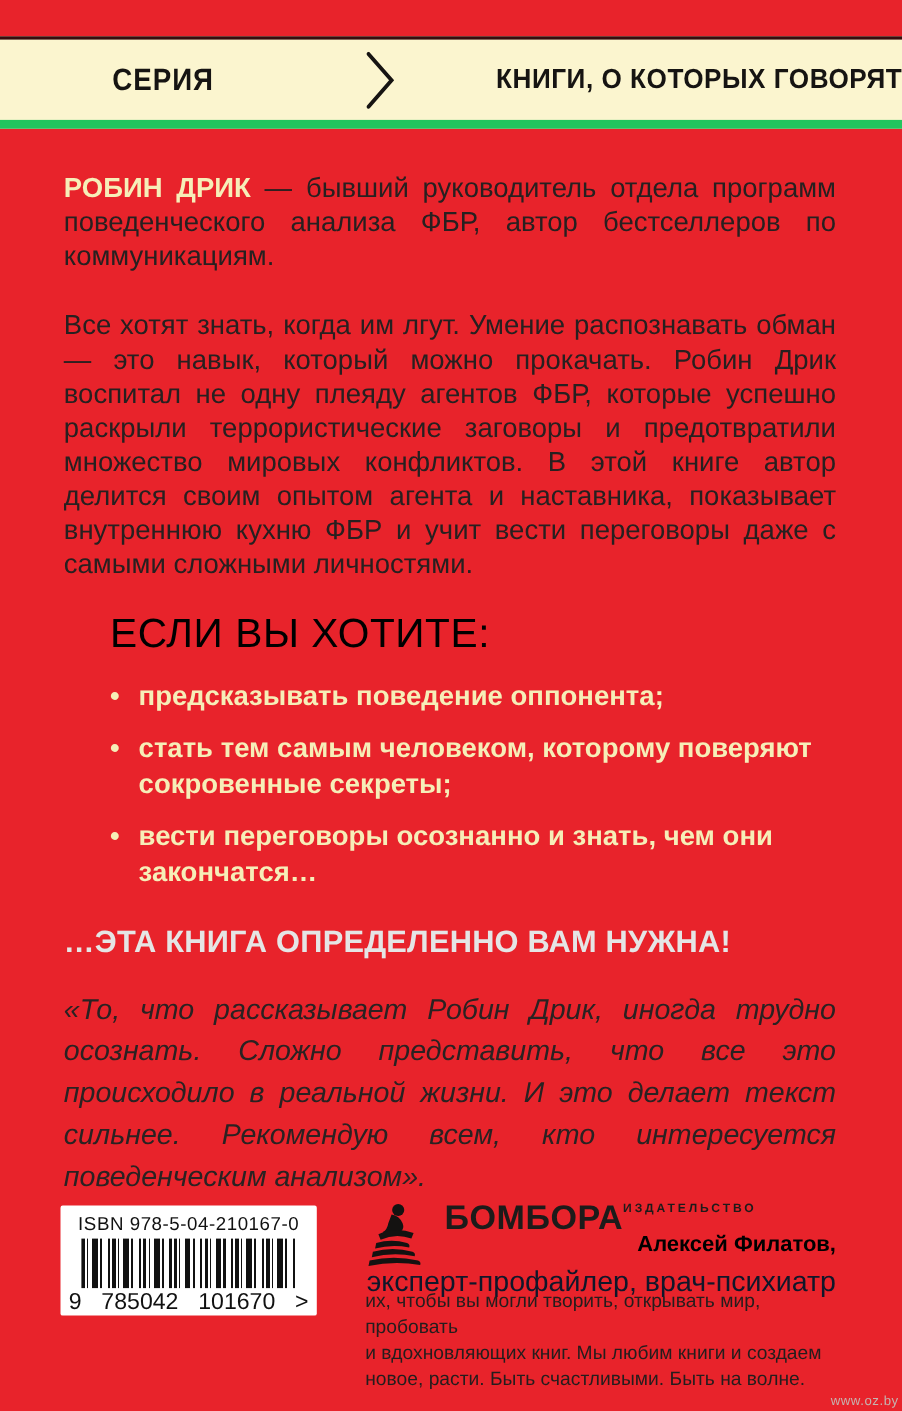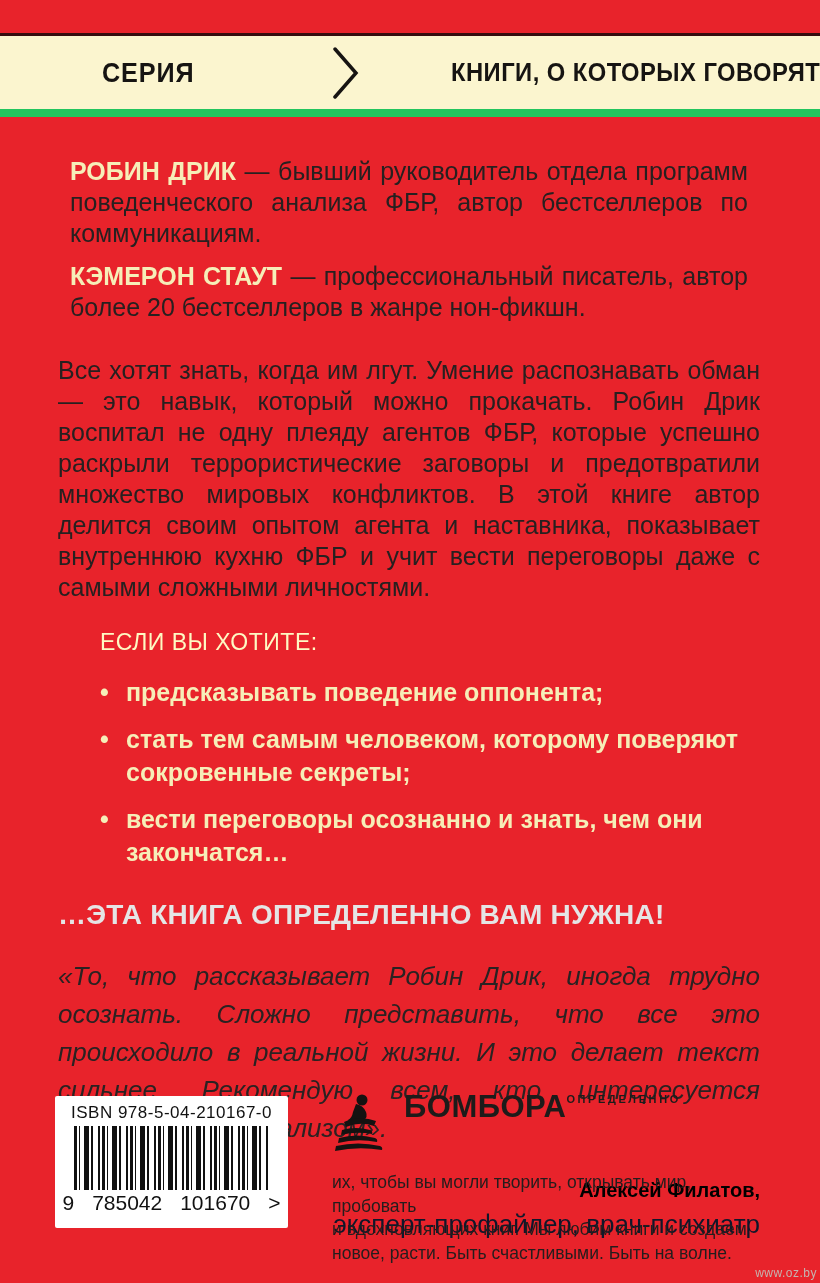--- a/index.html
+++ b/index.html
@@ -32,28 +32,28 @@
     letter-spacing:0.5px;
     transform:scaleX(.95);transform-origin:left center;
     white-space:nowrap;
   }
   
   .content{
     position:absolute;top:112px;left:58px;width:702px;
     color:#272020;
   }
   .authors{margin-top:44px;font-size:25px;line-height:31px;text-align:justify;}
-  .authors p{margin:12px;}
+  .authors p{margin:0;}
   .author-name{color:#f6eeb8;font-weight:bold;}
   .about-book{
     margin-top:32px;font-size:25px;line-height:31px;text-align:justify;
   }
   .wants-heading{
     margin:26px 0 0 42px;
-    font-size:23px;color:#fef9c3;letter-spacing:0.5px;
+    font-size:37px;color:#000000;letter-spacing:0.5px;
   }
   .wants-list{
     list-style:none;margin:20px 0 0 42px;padding:0;
     color:#f6eeb8;font-weight:bold;font-size:25px;line-height:33px;
   }
   .wants-list li{position:relative;padding-left:26px;margin-bottom:14px;}
   .wants-list li .bullet{
     position:absolute;left:0;top:0;font-weight:bold;
   }
   .conclusion{
@@ -66,21 +66,21 @@
   }
   .attribution{margin-top:16px;text-align:right;}
   .attribution .quote-author{
     font-size:20px;font-weight:bold;color:#000000;line-height:34px;
   }
   .attribution .quote-author-role{
     font-size:26px;color:#0f172a;line-height:34px;
   }
   
   .barcode-card{
-    position:absolute;left:55px;top:1096px;width:233px;height:132px;
+    position:absolute;left:55px;top:1096px;width:233px;height:100px;
     background:#fff;border-radius:2px;
     display:flex;flex-direction:column;align-items:center;
     box-sizing:border-box;padding-top:7px;
   }
   .isbn{font-size:17px;color:#111;letter-spacing:0.5px;white-space:nowrap;}
   .bars{
     width:196px;height:64px;margin-top:3px;
     background:repeating-linear-gradient(90deg,
       #111 0 3px,#fff 3px 5px,#111 5px 6px,#fff 6px 10px,
       #111 10px 15px,#fff 15px 17px,#111 17px 19px,#fff 19px 24px,
@@ -116,21 +116,20 @@
     <svg class="chevron" width="26" height="52" viewBox="0 0 26 52">
       <polyline points="2,2 23,26 2,50" fill="none" stroke="#161412" stroke-width="3.5" stroke-linecap="round"></polyline>
     </svg>
     <span class="series-title">КНИГИ, О КОТОРЫХ ГОВОРЯТ</span>
   </div>
 
   <div class="content">
 
     <div class="authors">
       <p><span class="author-name">РОБИН ДРИК</span><span> — бывший руководитель отдела программ поведенческого анализа ФБР, автор бестселлеров по коммуникациям.</span></p>
-      <p><span class="author-name">КЭМЕРОН СТАУТ</span><span> — профессиональный писатель, автор более 20 бестселлеров в жанре нон-фикшн.</span></p>
     </div>
 
     <p class="about-book">Все хотят знать, когда им лгут. Умение распознавать обман — это навык, который можно прокачать. Робин Дрик воспитал не одну плеяду агентов ФБР, которые успешно раскрыли террористические заговоры и предотвратили множество мировых конфликтов. В этой книге автор делится своим опытом агента и наставника, показывает внутреннюю кухню ФБР и учит вести переговоры даже с самыми сложными личностями.</p>
 
     <div class="wants-heading">ЕСЛИ ВЫ ХОТИТЕ:</div>
 
     <ul class="wants-list">
       <li><span class="bullet">•</span><span>предсказывать поведение оппонента;</span></li>
       <li><span class="bullet">•</span><span>стать тем самым человеком, которому поверяют сокровенные секреты;</span></li>
       <li><span class="bullet">•</span><span>вести переговоры осознанно и знать, чем они закончатся…</span></li>
@@ -164,21 +163,21 @@
           <circle cx="30" cy="8" r="5.5"></circle>
           <path d="M24 12 q7 1 10 8 q2 5 -2 8 l-9 3 q-5 1 -7 -3 q4 -2 5 -8 z"></path>
           <path d="M12 30 q16 -7 32 -1 l-2 5 q-14 -5 -28 1 z"></path>
           <path d="M10 38 q14 -4 28 0 q3 1 2 4 q-16 -3 -31 1 z"></path>
           <path d="M7 46 q18 -5 36 0 q3 1 2 4 q-20 -4 -39 1 z"></path>
           <path d="M4 54 q22 -5 44 0 q3 1 2 4 q-24 -4 -47 1 z"></path>
         </g>
       </svg>
       <div class="logo-text">
         <span class="logo-name">БОМБОРА</span>
-        <span class="logo-sub">ОПРЕДЕЛЕННО</span>
+        <span class="logo-sub">ИЗДАТЕЛЬСТВО</span>
       </div>
     </div>
     <div class="publisher-about">
       <div>их, чтобы вы могли творить, открывать мир, пробовать</div>
       <div>и вдохновляющих книг. Мы любим книги и создаем</div>
       <div>новое, расти. Быть счастливыми. Быть на волне.</div>
     </div>
   </div>
 
   <div class="watermark">www.oz.by</div>

